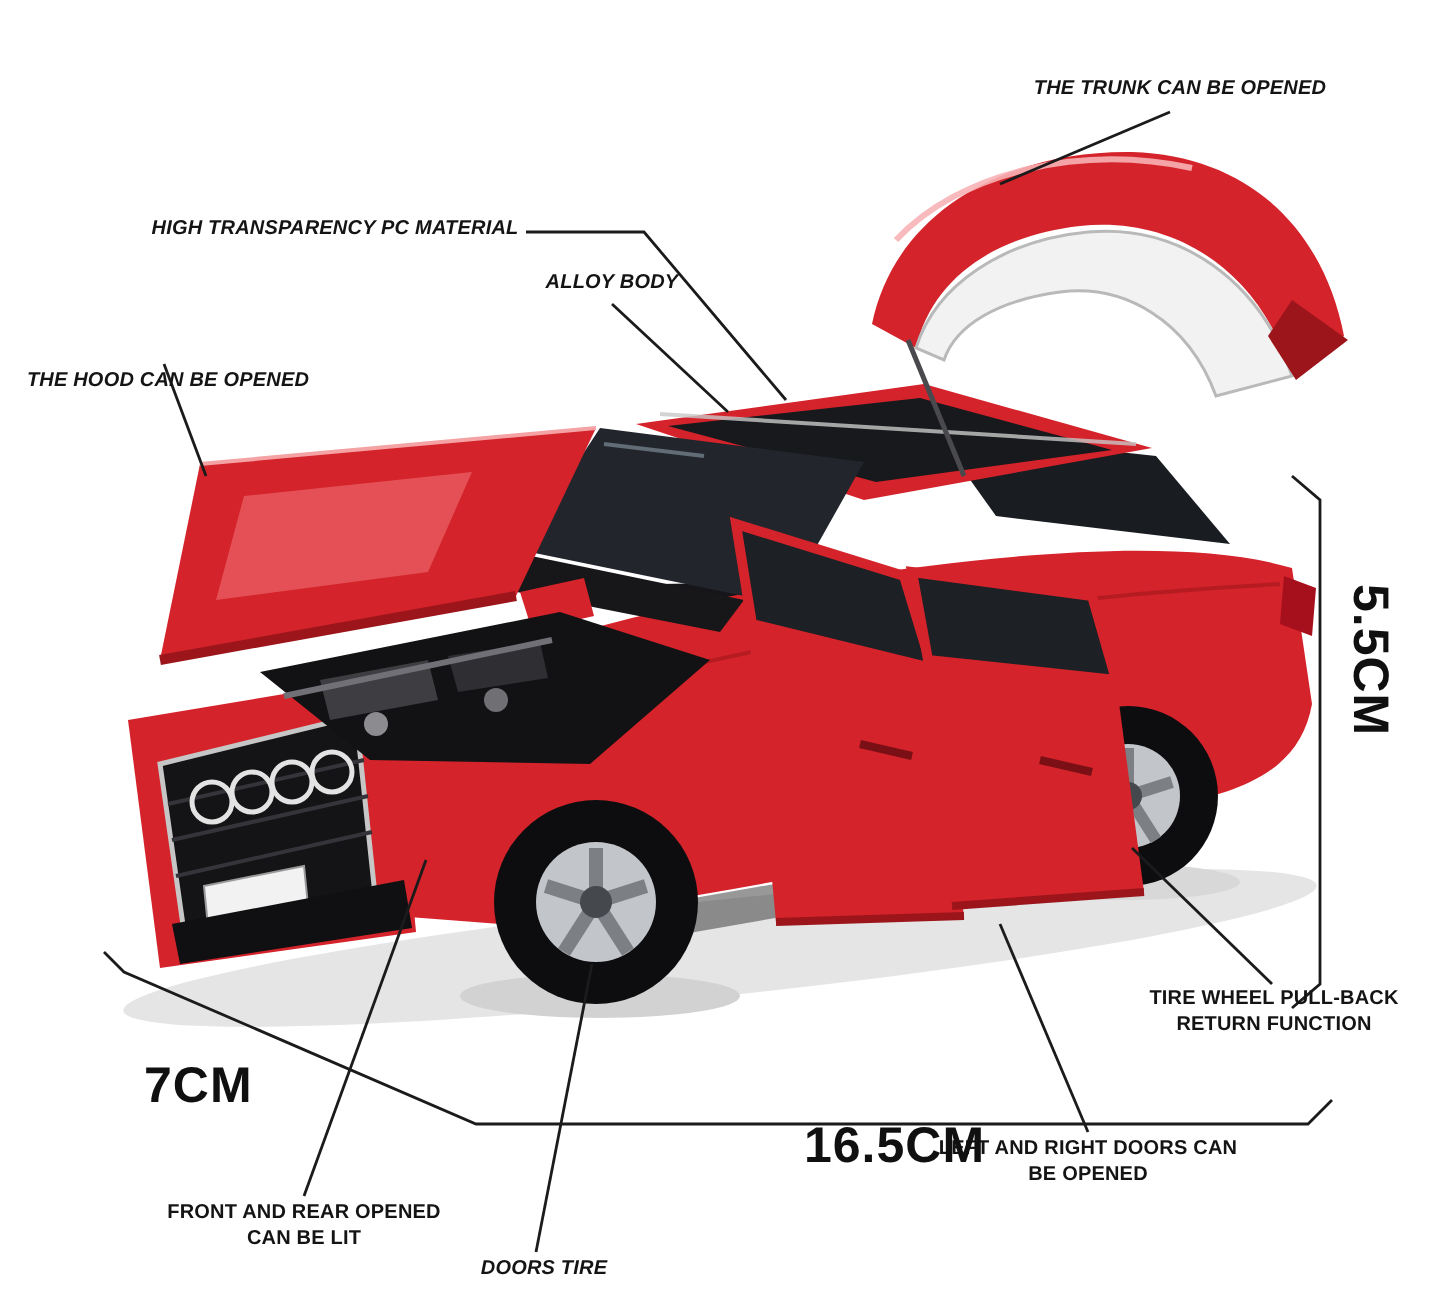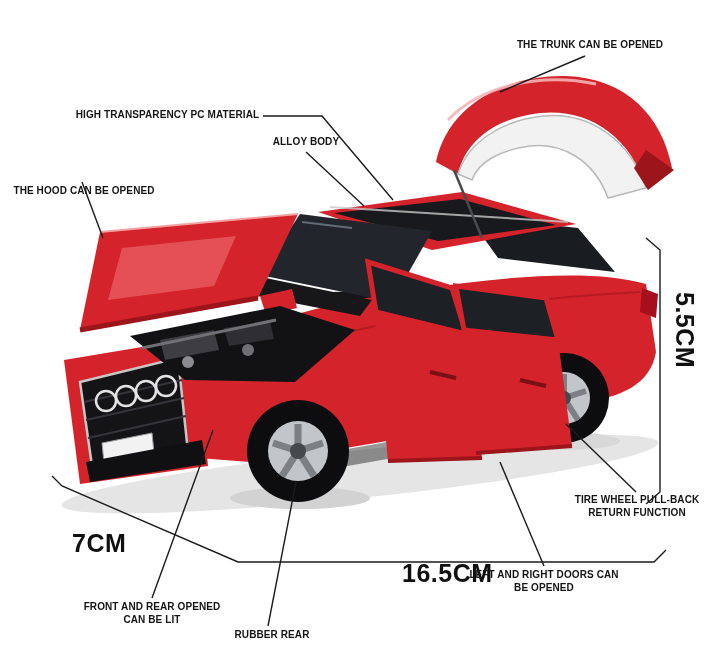--- a/index.html
+++ b/index.html
@@ -7,21 +7,21 @@
     --line:#1b1b1b; --text:#141414;
   }
   html,body{margin:0;padding:0;background:#fff;}
   body{font-family:"Liberation Sans",sans-serif;}
   .stage{position:relative;width:720px;height:654px;background:#ffffff;overflow:hidden;}
   .stage svg{position:absolute;left:0;top:0;}
   .label{
     position:absolute;font-size:10px;font-weight:700;color:var(--text);
     text-align:center;line-height:1.3;letter-spacing:.1px;
   }
-  .nowrap{white-space:nowrap;}
+  .nowrap{white-space:nowrap;font-style:italic;}
   .dim{
     position:absolute;font-size:25px;font-weight:700;color:#101010;letter-spacing:.5px;
   }
   .dim-vertical{writing-mode:vertical-rl;}
   .c-red{fill:var(--car-red);}
   .c-red-d{fill:var(--car-red-dark);}
 </style>
 </head>
 <body>
 
@@ -145,19 +145,19 @@
     </g>
   </svg>
 
   <div class="label nowrap" style="left:500px;top:38px;width:180px;">THE TRUNK CAN BE OPENED</div>
   <div class="label nowrap" style="left:70px;top:108px;width:195px;">HIGH TRANSPARENCY PC MATERIAL</div>
   <div class="label nowrap" style="left:266px;top:135px;width:80px;">ALLOY BODY</div>
   <div class="label nowrap" style="left:4px;top:184px;width:160px;">THE HOOD CAN BE OPENED</div>
   <div class="label" style="left:572px;top:493px;width:130px;">TIRE WHEEL PULL-BACK RETURN FUNCTION</div>
   <div class="label" style="left:468px;top:568px;width:152px;">LEFT AND RIGHT DOORS CAN BE OPENED</div>
   <div class="label" style="left:80px;top:600px;width:144px;">FRONT AND REAR OPENED CAN BE LIT</div>
-  <div class="label nowrap" style="left:226px;top:628px;width:92px;">RUBBER REAR</div>
+  <div class="label nowrap" style="left:226px;top:628px;width:92px;">DOORS TIRE</div>
 
   <div class="dim dim-vertical" style="left:670px;top:292px;">5.5CM</div>
   <div class="dim" style="left:72px;top:529px;">7CM</div>
   <div class="dim" style="left:402px;top:532px;margin-top:27px;">16.5CM</div>
 
 </div>
 
 </body></html>

